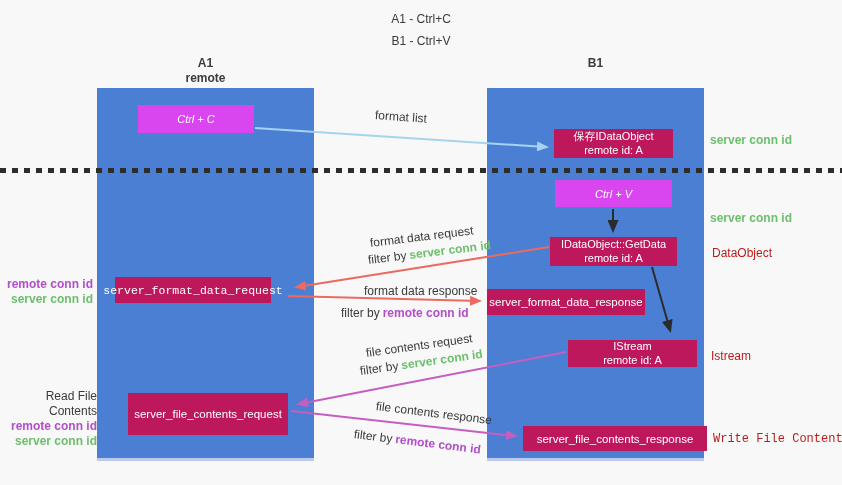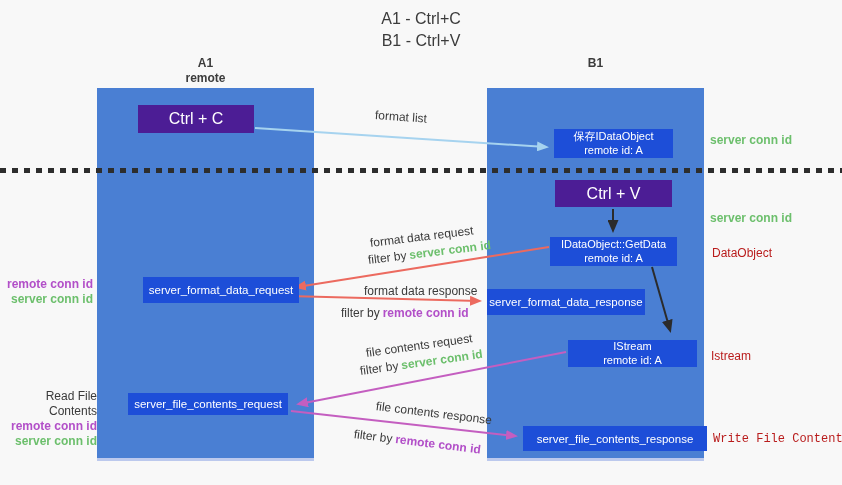--- a/index.html
+++ b/index.html
@@ -4,42 +4,42 @@
 <style>
   * { margin:0; padding:0; box-sizing:border-box; }
   html,body { background:#e9e9e9; }
   body { font-family:"Liberation Sans", sans-serif; }
   #canvas {
     position:relative; width:842px; height:485px;
     background:#f8f8f8; overflow:hidden; margin:0 auto;
   }
   .abs { position:absolute; }
   .title {
-    width:100%; text-align:center; font-size:16px; line-height:22px;
+    width:100%; text-align:center; font-size:12px; line-height:22px;
     color:#3b3b3b; white-space:pre;
   }
   .lane-header {
     text-align:center; font-size:12px; line-height:15px; color:#3c3c3c;font-weight:bold;
   }
   .lane {
     background:#4a7fd3;
     border-bottom:3px solid #bcc9ed;
   }
   .dotted-sep {
     height:5px; width:842px;
     background:repeating-linear-gradient(90deg,#2d2d2d 0 6px,transparent 6px 12px);
     z-index:5;
   }
   svg.arrows { left:0; top:0; z-index:6; pointer-events:none; }
   .node {
     display:flex; align-items:center; justify-content:center;
     color:#ffffff; text-align:center; z-index:7;
   }
-  .node.green { background:#4c1d95; font-size:16px; }
-  .node.orange { background:#1d4ed8;justify-content:center; }
+  .node.green { background:#d946ef; font-size:11px;font-style:italic; }
+  .node.orange { background:#be185d;justify-content:center; }
   .node.single { font-size:11.5px; }
   .node.twoline { flex-direction:column; font-size:11px; line-height:13.5px; }
   .flow-label {
     font-size:12px; color:#3a3a3a; white-space:nowrap; z-index:8;
     transform-origin:left center;
   }
   .side-label { font-size:12px; color:#b91c1c; white-space:nowrap; z-index:8; }
   .side-group { text-align:right; font-size:12px; line-height:15px; z-index:8; }
   .green-t { color:#6cbf6c; font-weight:bold; }
   .purple-t { color:#b24fc8; font-weight:bold; }
@@ -101,34 +101,34 @@
 
   <div class="abs node green" style="left:555px; top:180px; width:117px; height:27px;">
       <span>Ctrl + V</span>
     </div>
 
   <div class="abs node orange twoline" style="left:550px; top:237px; width:127px; height:29px;">
     <span>IDataObject::GetData</span>
     <span>remote id: A</span>
   </div>
 
-  <div class="abs node orange single" style="left:143px; top:277px; width:156px; height:26px;">
+  <div class="abs node orange single" style="left:115px; top:277px; width:156px; height:26px;font-family:Liberation Mono, monospace;">
       <span>server_format_data_request</span>
     </div>
 
   <div class="abs node orange single" style="left:487px; top:289px; width:158px; height:26px;">
       <span>server_format_data_response</span>
     </div>
 
   <div class="abs node orange twoline" style="left:568px; top:340px; width:129px; height:27px;">
     <span>IStream</span>
     <span>remote id: A</span>
   </div>
 
-  <div class="abs node orange single" style="left:128px; top:393px; width:160px; height:22px;">
+  <div class="abs node orange single" style="left:128px; top:393px; width:160px; height:42px;">
       <span>server_file_contents_request</span>
     </div>
 
   <div class="abs node orange single" style="left:523px; top:426px; width:184px; height:25px;">
       <span>server_file_contents_response</span>
     </div>
 
   <div class="abs flow-label" style="left:375px; top:108px; transform:rotate(4deg);">format list</div>
 
   <div class="abs flow-label" style="left:370px; top:236px; transform:rotate(-7deg);">format data request</div>

